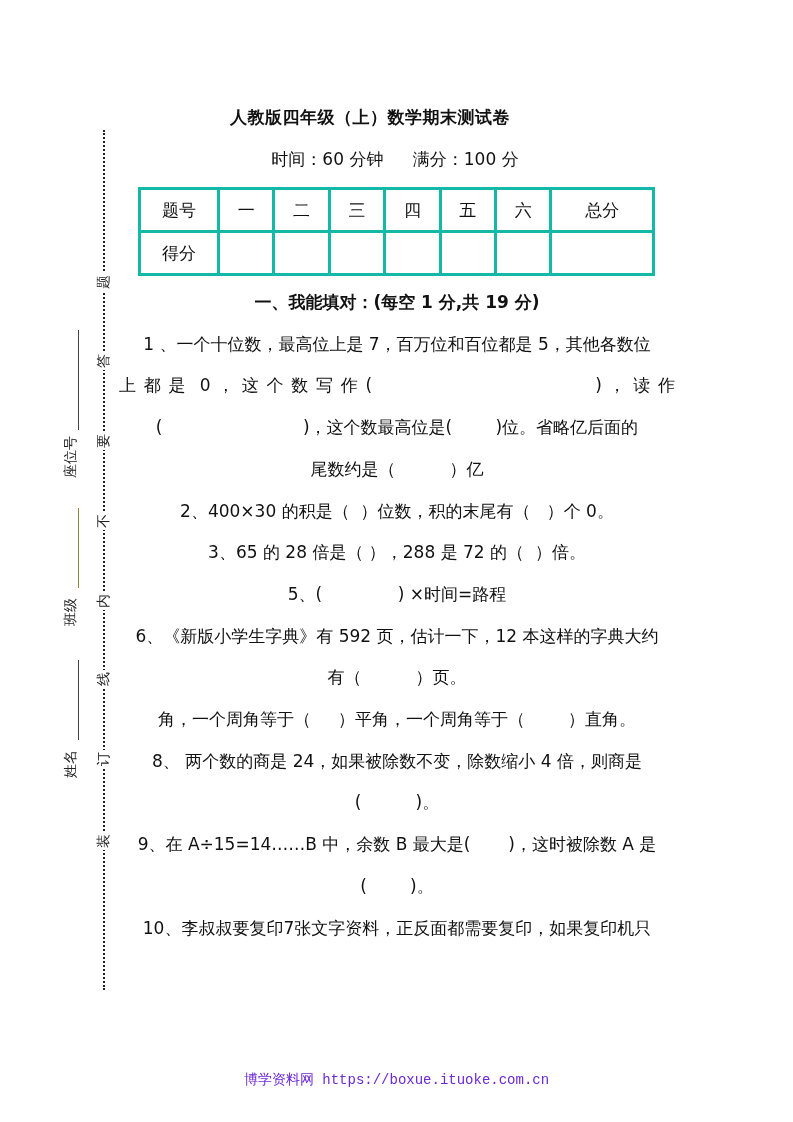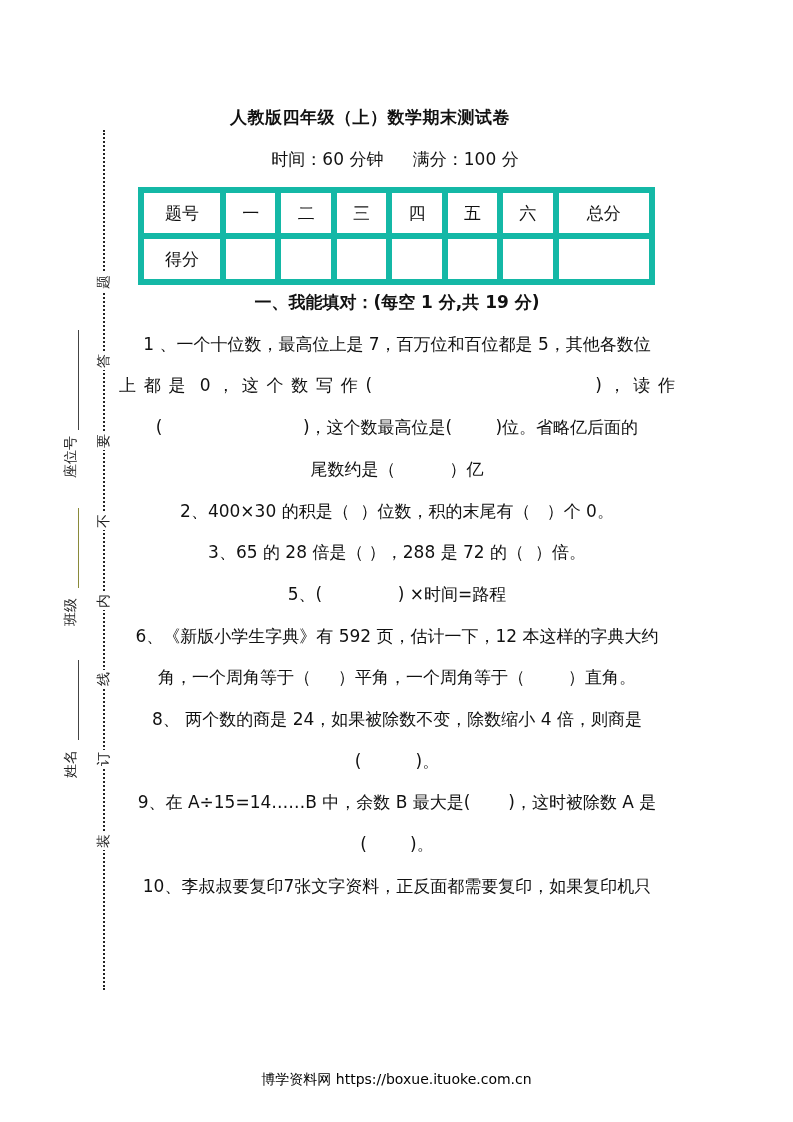--- a/index.html
+++ b/index.html
@@ -14,21 +14,21 @@
   .subtitle {
     position: absolute; left: 0; width: 790px; top: 148px; text-align: center;
     font-size: 17px;
   }
   .subtitle span { margin: 0 12px; }
   table.score {
     position: absolute; left: 138px; top: 187px; width: 517px;
     border-collapse: collapse; font-size: 17px;
   }
   table.score td {
-    border: 6px solid #14b8a6; height: 40px; text-align: center; padding: 0;
+    border: 3px solid #14b8a6; height: 40px; text-align: center; padding: 0;
   }
   table.score td:first-child { width: 76px; }
   .dotline {
     position: absolute; left: 103px; top: 130px; height: 860px; width: 0;
     border-left: 2px dotted #222;
   }
   .vtext {
     position: absolute; font-size: 14px; color: #222; background: #fff;
     transform: rotate(-90deg); transform-origin: center center;
     width: 18px; height: 18px; line-height: 18px; text-align: center;
@@ -40,21 +40,21 @@
   .vline { position: absolute; left: 78px; width: 0; border-left: 1px solid #444; }
   .content {
     position: absolute; left: 119px; top: 282px; width: 556px;
     font-size: 17px; line-height: 41.7px;
   }
   .content p { margin: 0; text-align: center; }
   .sec { font-weight: bold; }
   .just { text-align: justify; text-align-last: justify; }
   .footer {
     position: absolute; left: 0; width: 793px; top: 1071px; text-align: center;
-    font-size: 14px; color: #000000;
+    font-size: 14px; color: #6d28d9; font-family: Liberation Mono, monospace;
   }
 </style>
 </head>
 <body>
 
 <div class="title">人教版四年级（上）数学期末测试卷</div>
 <div class="subtitle">
   <span>时间：60 分钟</span>
   <span>满分：100 分</span>
 </div>
@@ -104,20 +104,21 @@
 <div class="content">
   <p class="sec">一、我能填对：(每空 1 分,共 19 分)</p>
   <p style="white-space:pre;">1 、一个十位数，最高位上是 7，百万位和百位都是 5，其他各数位</p>
   <p class="just" style="white-space:pre-wrap;">上 都 是  0 ， 这 个 数 写 作 (                                  ) ， 读 作</p>
   <p style="white-space:pre;">(                          )，这个数最高位是(        )位。省略亿后面的</p>
   <p style="white-space:pre;">尾数约是（          ）亿</p>
   <p style="white-space:pre;">2、400×30 的积是（  ）位数，积的末尾有（   ）个 0。</p>
   <p style="white-space:pre;">3、65 的 28 倍是（ ），288 是 72 的（  ）倍。</p>
   <p style="white-space:pre;">5、(              ) ×时间=路程</p>
   <p style="white-space:pre;">6、《新版小学生字典》有 592 页，估计一下，12 本这样的字典大约</p>
+  <p style="white-space:pre;">有（          ）页。</p>
   <p style="white-space:pre;">角，一个周角等于（     ）平角，一个周角等于（        ）直角。</p>
   <p style="white-space:pre;">8、 两个数的商是 24，如果被除数不变，除数缩小 4 倍，则商是</p>
   <p style="white-space:pre;">(          )。</p>
   <p style="white-space:pre;">9、在 A÷15=14……B 中，余数 B 最大是(       )，这时被除数 A 是</p>
   <p style="white-space:pre;">(        )。</p>
   <p style="white-space:pre;">10、李叔叔要复印7张文字资料，正反面都需要复印，如果复印机只</p>
 </div>
 
 <div class="footer">博学资料网 https://boxue.ituoke.com.cn</div>
 

